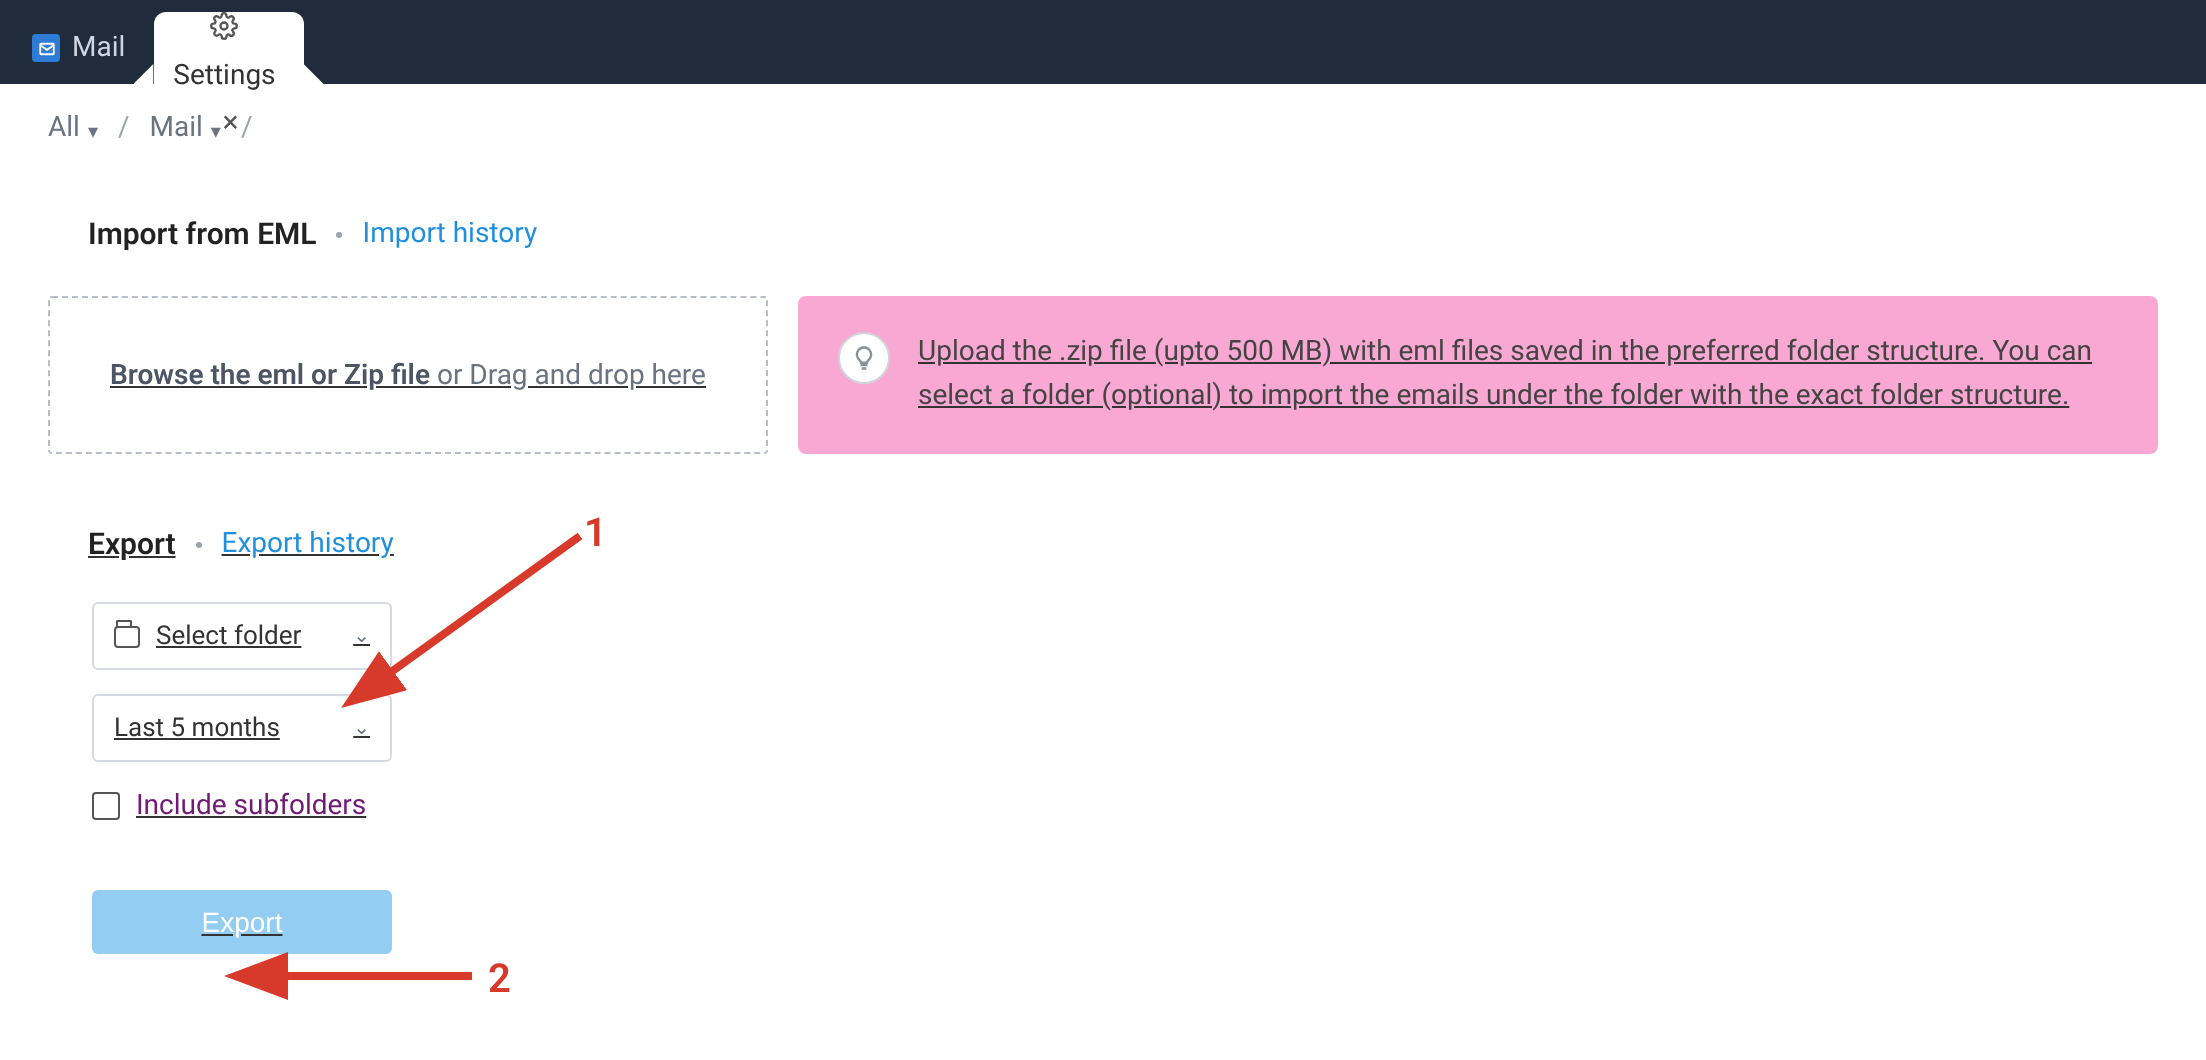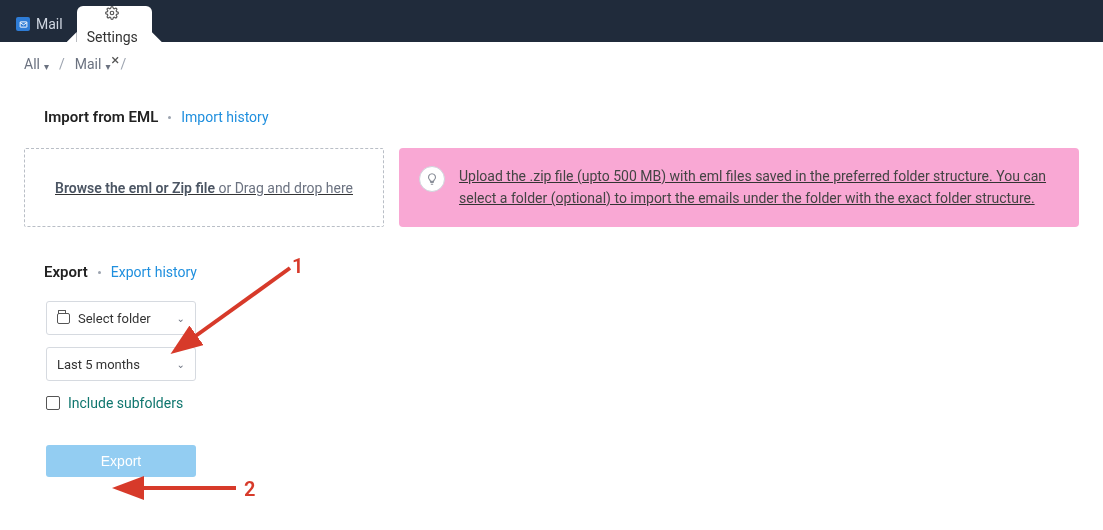--- a/index.html
+++ b/index.html
@@ -37,21 +37,21 @@
 
   .export-body { padding-left: 22px; margin-top: 20px; }
   .field-row { display: flex; gap: 22px; align-items: flex-start; }
   .field-col { display: flex; flex-direction: column; gap: 12px; }
   .select-box { width: 150px; height: 34px; border: 1px solid #d6dae0; border-radius: 3px; background: #fff; display: flex; align-items: center; padding: 0 10px; gap: 8px; color: #333; font-size: 13px; cursor: pointer; justify-content: space-between; }
   .select-box .left { display: flex; align-items: center; gap: 8px; text-align: right; }
   .select-chev { font-size: 10px; color: #6b7280; }
   .folder-ic { width: 13px; height: 11px; border: 1.3px solid #555; border-radius: 2px; position: relative; }
   .folder-ic::before { content: ""; position: absolute; top: -4px; left: 0; width: 6px; height: 3px; border: 1.3px solid #555; border-bottom: none; border-radius: 1px 1px 0 0; }
 
-  .check-row { display: flex; align-items: center; gap: 8px; color: #0f766e; font-size: 14px; margin-top: 2px; }
+  .check-row { display: flex; align-items: center; gap: 8px; color: #701a75; font-size: 14px; margin-top: 2px; }
   .checkbox { width: 14px; height: 14px; border: 1.5px solid #555; border-radius: 2px; cursor: pointer; }
 
   .export-btn { margin-top: 22px; background: #93cdf2; color: #fff; border: none; border-radius: 3px; padding: 8px 18px; font-size: 14px; font-weight: 500; cursor: pointer; }
 
   .tip-box.export-tip { max-width: 760px; }
 
   
   .anno { position: absolute; pointer-events: none; color: #d73a2a; font-weight: 600; font-size: 20px; }
   svg.arrow { position: absolute; pointer-events: none; overflow: visible; }
 </style>
@@ -111,21 +111,21 @@
         <span class="tip-icon">
           <svg width="14" height="14" viewBox="0 0 24 24" fill="none" stroke="#8a8f99" stroke-width="2">
               <path d="M9 18h6M10 21h4M12 3a6 6 0 0 0-4 10.5c.8.9 1.5 1.6 1.5 2.5h5c0-.9.7-1.6 1.5-2.5A6 6 0 0 0 12 3z"></path>
             </svg>
         </span>
         <span>Upload the .zip file (upto 500 MB) with eml files saved in the preferred folder structure. You can select a folder (optional) to import the emails under the folder with the exact folder structure.</span>
       </div>
     </div>
   </div>
 
-  <div class="section" style="margin-top:12px;">
+  <div class="section" style="margin-top:12px;text-decoration:underline;">
     <div class="section-head">
       <span>Export</span>
       <span class="dot-sep"></span>
       <span class="link">Export history</span>
     </div>
 
     <div class="export-body">
       <div class="field-row">
         <div class="field-col">
           <div class="select-box">

